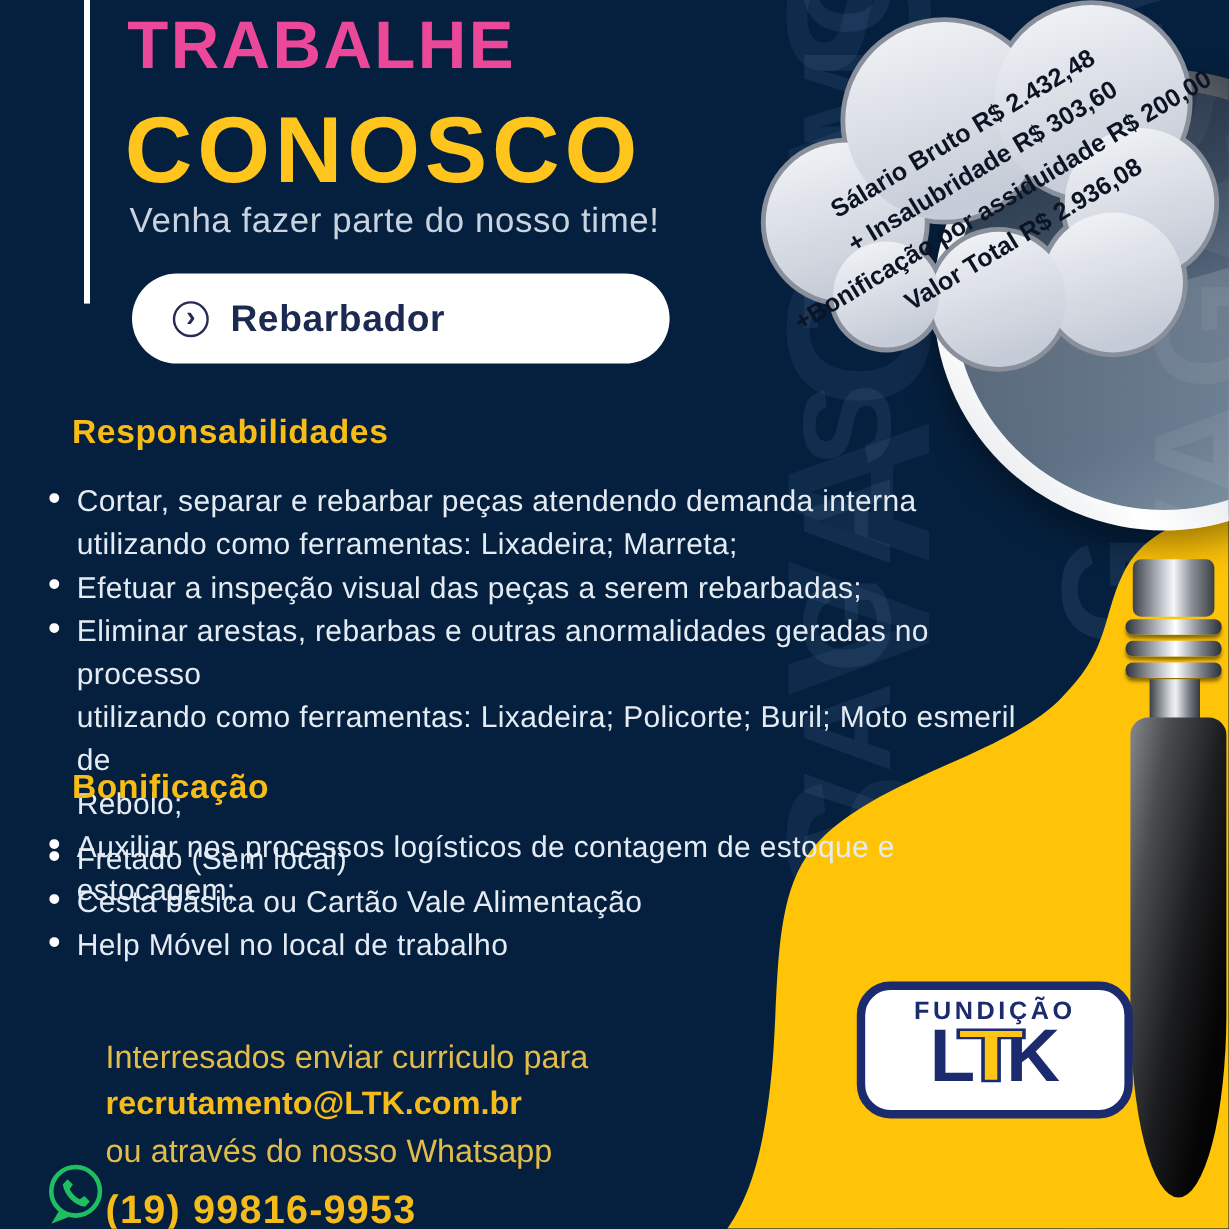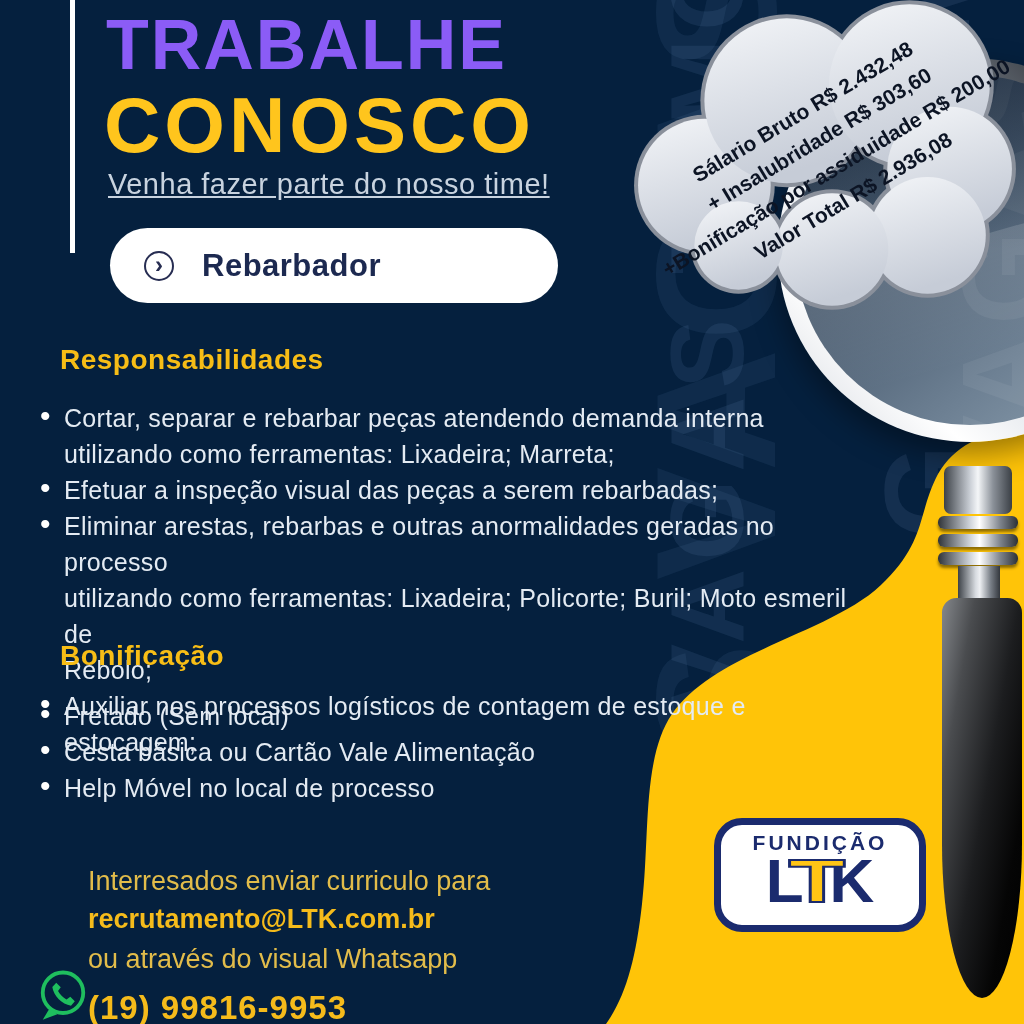--- a/index.html
+++ b/index.html
@@ -84,56 +84,56 @@
     position:absolute;left:628px;top:4px;width:400px;height:300px;
     display:flex;flex-direction:column;align-items:center;justify-content:center;
     transform:rotate(-31deg);
     z-index:5;
     font-size:21px;font-weight:700;color:#0C1424;line-height:1.55;
     white-space:nowrap;text-align:center;
   }
 
   
   .accent-line{position:absolute;left:70px;top:0;width:5px;height:253px;background:#ffffff;z-index:7;}
-  .title-1{position:absolute;left:106px;top:10px;font-size:70px;line-height:1;font-weight:800;letter-spacing:2px;color:#8b5cf6;z-index:7;}
+  .title-1{position:absolute;left:106px;top:10px;font-size:56px;line-height:1;font-weight:800;letter-spacing:2px;color:#ec4899;z-index:7;}
   .title-2{position:absolute;left:104px;top:86px;font-size:78px;line-height:1;font-weight:800;letter-spacing:4px;color:#FFC51D;z-index:7;}
-  .subtitle{position:absolute;left:108px;top:168px;font-size:29px;color:#C8D3DF;letter-spacing:0.5px;z-index:7;text-decoration:underline;}
+  .subtitle{position:absolute;left:108px;top:168px;font-size:29px;color:#C8D3DF;letter-spacing:0.5px;z-index:7;}
 
   .job-pill{
     position:absolute;left:110px;top:228px;width:448px;height:75px;background:#ffffff;
     border-radius:38px;display:flex;align-items:center;padding-left:34px;box-sizing:border-box;
     z-index:7;cursor:pointer;
   }
   .pill-icon{
     width:30px;height:30px;border:2.5px solid #272D52;border-radius:50%;
     display:flex;align-items:center;justify-content:center;
     color:#272D52;font-size:24px;font-weight:700;line-height:1;padding-bottom:2px;box-sizing:border-box;
   }
-  .pill-label{margin-left:28px;font-size:31px;font-weight:700;color:#1C2950;letter-spacing:0.5px;}
+  .pill-label{margin-left:18px;font-size:31px;font-weight:700;color:#1C2950;letter-spacing:0.5px;}
 
   .section-heading{position:absolute;font-size:28px;font-weight:700;color:#F7BD16;letter-spacing:0.5px;z-index:7;}
   .head-resp{left:60px;top:344px;}
   .head-benef{left:60px;top:640px;}
 
   .list{position:absolute;left:40px;width:812px;margin:0;padding:0;list-style:none;color:#E4EBF3;z-index:7;}
   .list li{position:relative;padding-left:24px;white-space:pre-line;letter-spacing:0.3px;}
   .list li::before{content:"\2022";position:absolute;left:0;top:-2px;font-size:30px;color:#ffffff;}
   .list-resp{top:400px;font-size:25px;line-height:36px;}
   .list-benef{top:698px;font-size:25px;line-height:36px;}
 
   
   .footer-line1{position:absolute;left:88px;top:866px;font-size:27px;color:#E2BC4A;z-index:7;}
   .footer-email{position:absolute;left:88px;top:904px;font-size:27px;font-weight:700;color:#F5BB1B;z-index:7;}
   .footer-line2{position:absolute;left:88px;top:944px;font-size:27px;color:#E2BC4A;z-index:7;}
   .footer-phone{position:absolute;left:88px;top:978px;font-size:33px;font-weight:700;color:#F5BB1B;letter-spacing:1px;z-index:7;margin-top:11px;}
   .wa-icon{position:absolute;left:36px;top:968px;width:54px;height:54px;z-index:7;cursor:pointer;}
 
   
   .logo{
-    position:absolute;left:714px;top:818px;width:212px;height:114px;
+    position:absolute;left:714px;top:818px;width:230px;height:114px;
     background:#ffffff;border:7px solid #1B2B6E;border-radius:28px;box-sizing:border-box;
     display:flex;flex-direction:column;align-items:center;padding-top:6px;
     z-index:8;
   }
   .logo-top{font-size:21px;font-weight:800;color:#1B2B6E;letter-spacing:3px;}
   .logo-letters{position:relative;display:flex;align-items:flex-start;margin-top:-4px;}
   .logo-letter{font-size:62px;line-height:60px;font-weight:800;color:#1B2B6E;}
   .logo-letter-t{
     color:#FFC515;-webkit-text-stroke:2px #1B2B6E;
     margin:0 -6px;transform:scaleX(1.5);transform-origin:center;z-index:1;
@@ -222,26 +222,26 @@
   <li>Eliminar arestas, rebarbas e outras anormalidades geradas no processo
 utilizando como ferramentas: Lixadeira; Policorte; Buril; Moto esmeril de
 Rebolo;</li>
   <li>Auxiliar nos processos logísticos de contagem de estoque e estocagem;</li>
 </ul>
 
 <div class="section-heading head-benef">Bonificação</div>
 <ul class="list list-benef">
   <li>Fretado (Sem local)</li>
   <li>Cesta básica ou Cartão Vale Alimentação</li>
-  <li>Help Móvel no local de processo</li>
+  <li>Help Móvel no local de trabalho</li>
 </ul>
 
 <div class="footer-line1">Interresados enviar curriculo para</div>
 <div class="footer-email">recrutamento@LTK.com.br</div>
-<div class="footer-line2">ou através do visual Whatsapp</div>
+<div class="footer-line2">ou através do nosso Whatsapp</div>
 <svg class="wa-icon" viewBox="0 0 48 48">
   <circle cx="24" cy="22" r="18" fill="none" stroke="#1FBE5E" stroke-width="3.4"></circle>
   <path d="M12 36 L6 46 L19 41 Z" fill="#1FBE5E"></path>
   <path d="M18 13 l4 4 -2.4 3.4 c1.7 3.2 4.3 5.8 7.5 7.5 l3.4-2.4 4 4 -3.4 4 c-8-1.2-15.4-8.6-16.6-16.6 z" fill="#1FBE5E"></path>
 </svg>
 <div class="footer-phone">(19) 99816-9953</div>
 
 <div class="logo">
   <div class="logo-top">FUNDIÇÃO</div>
   <div class="logo-letters">

